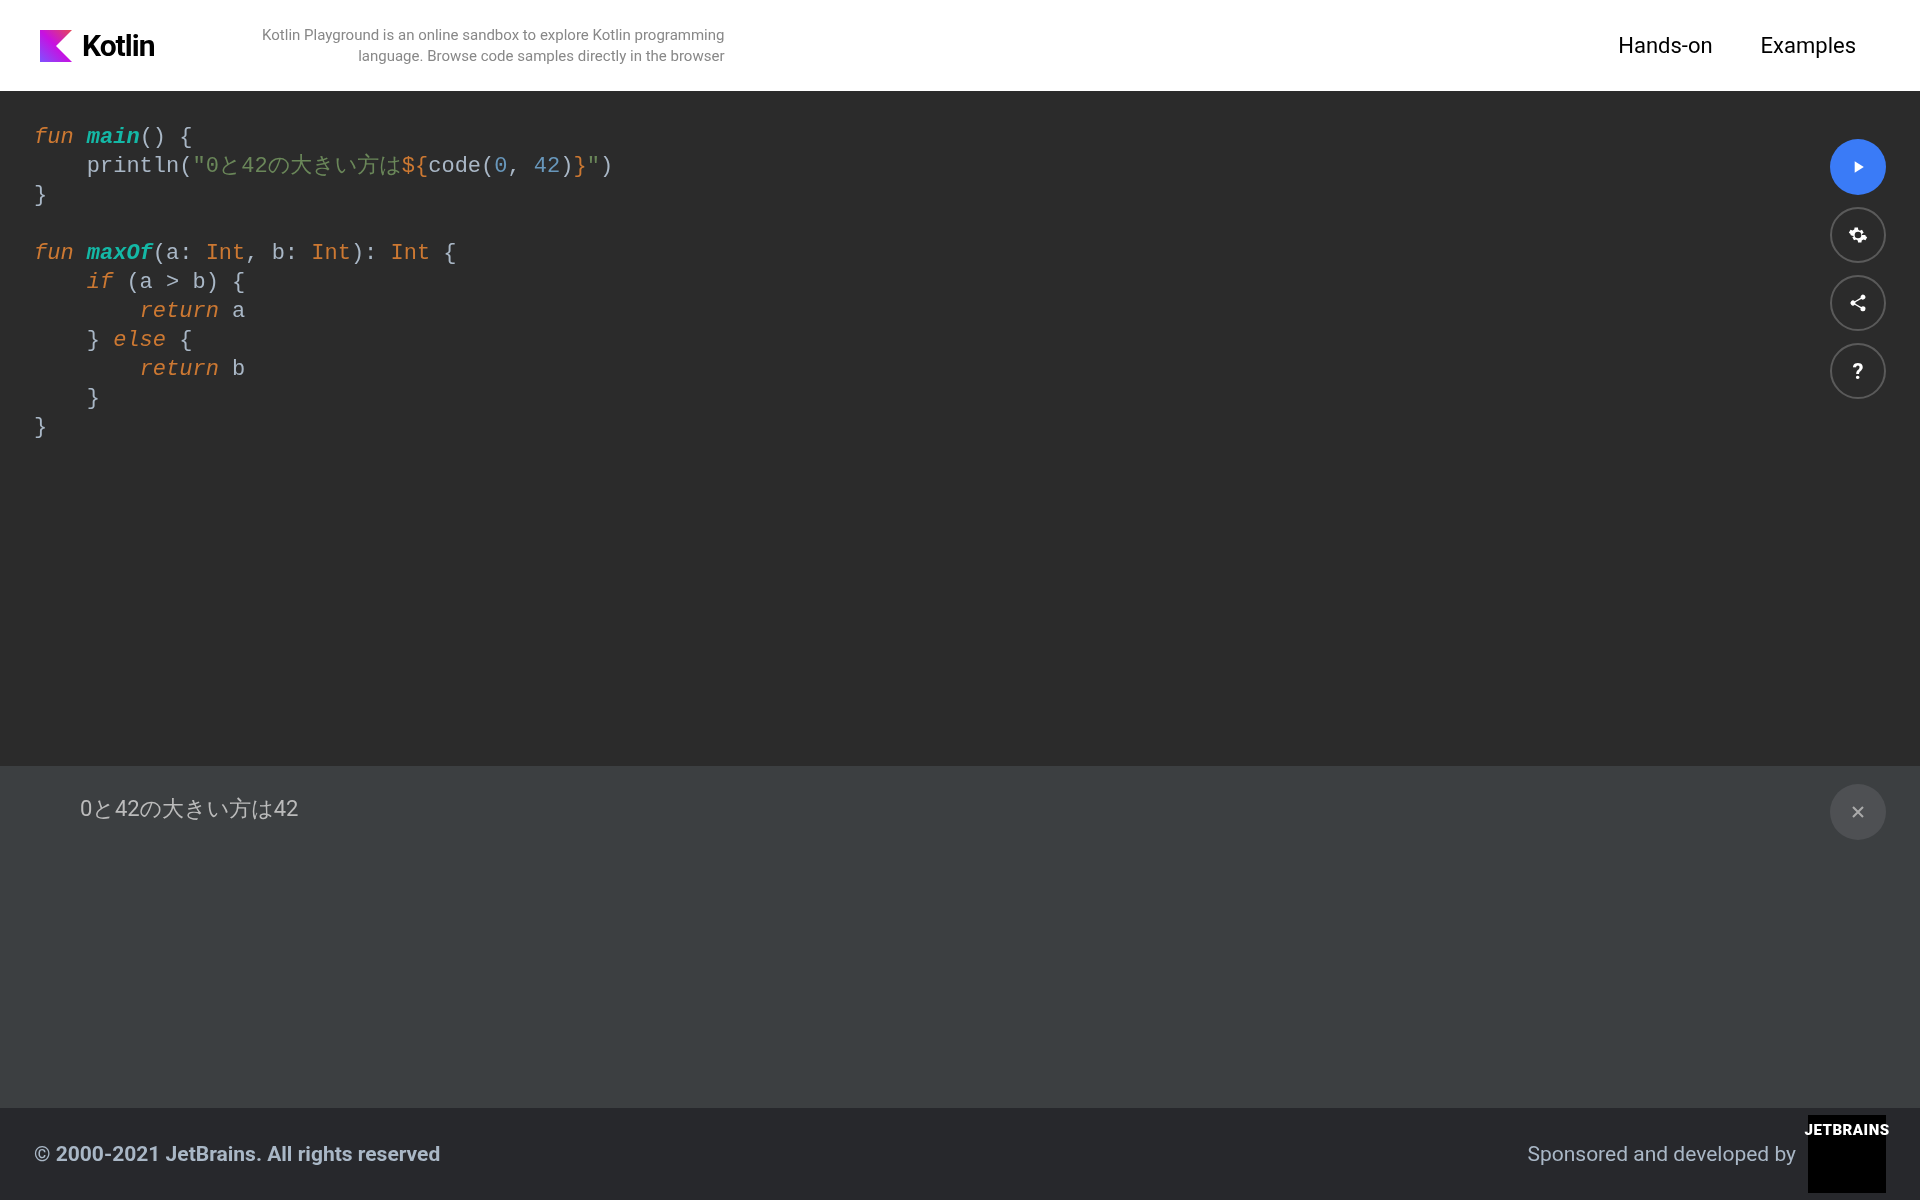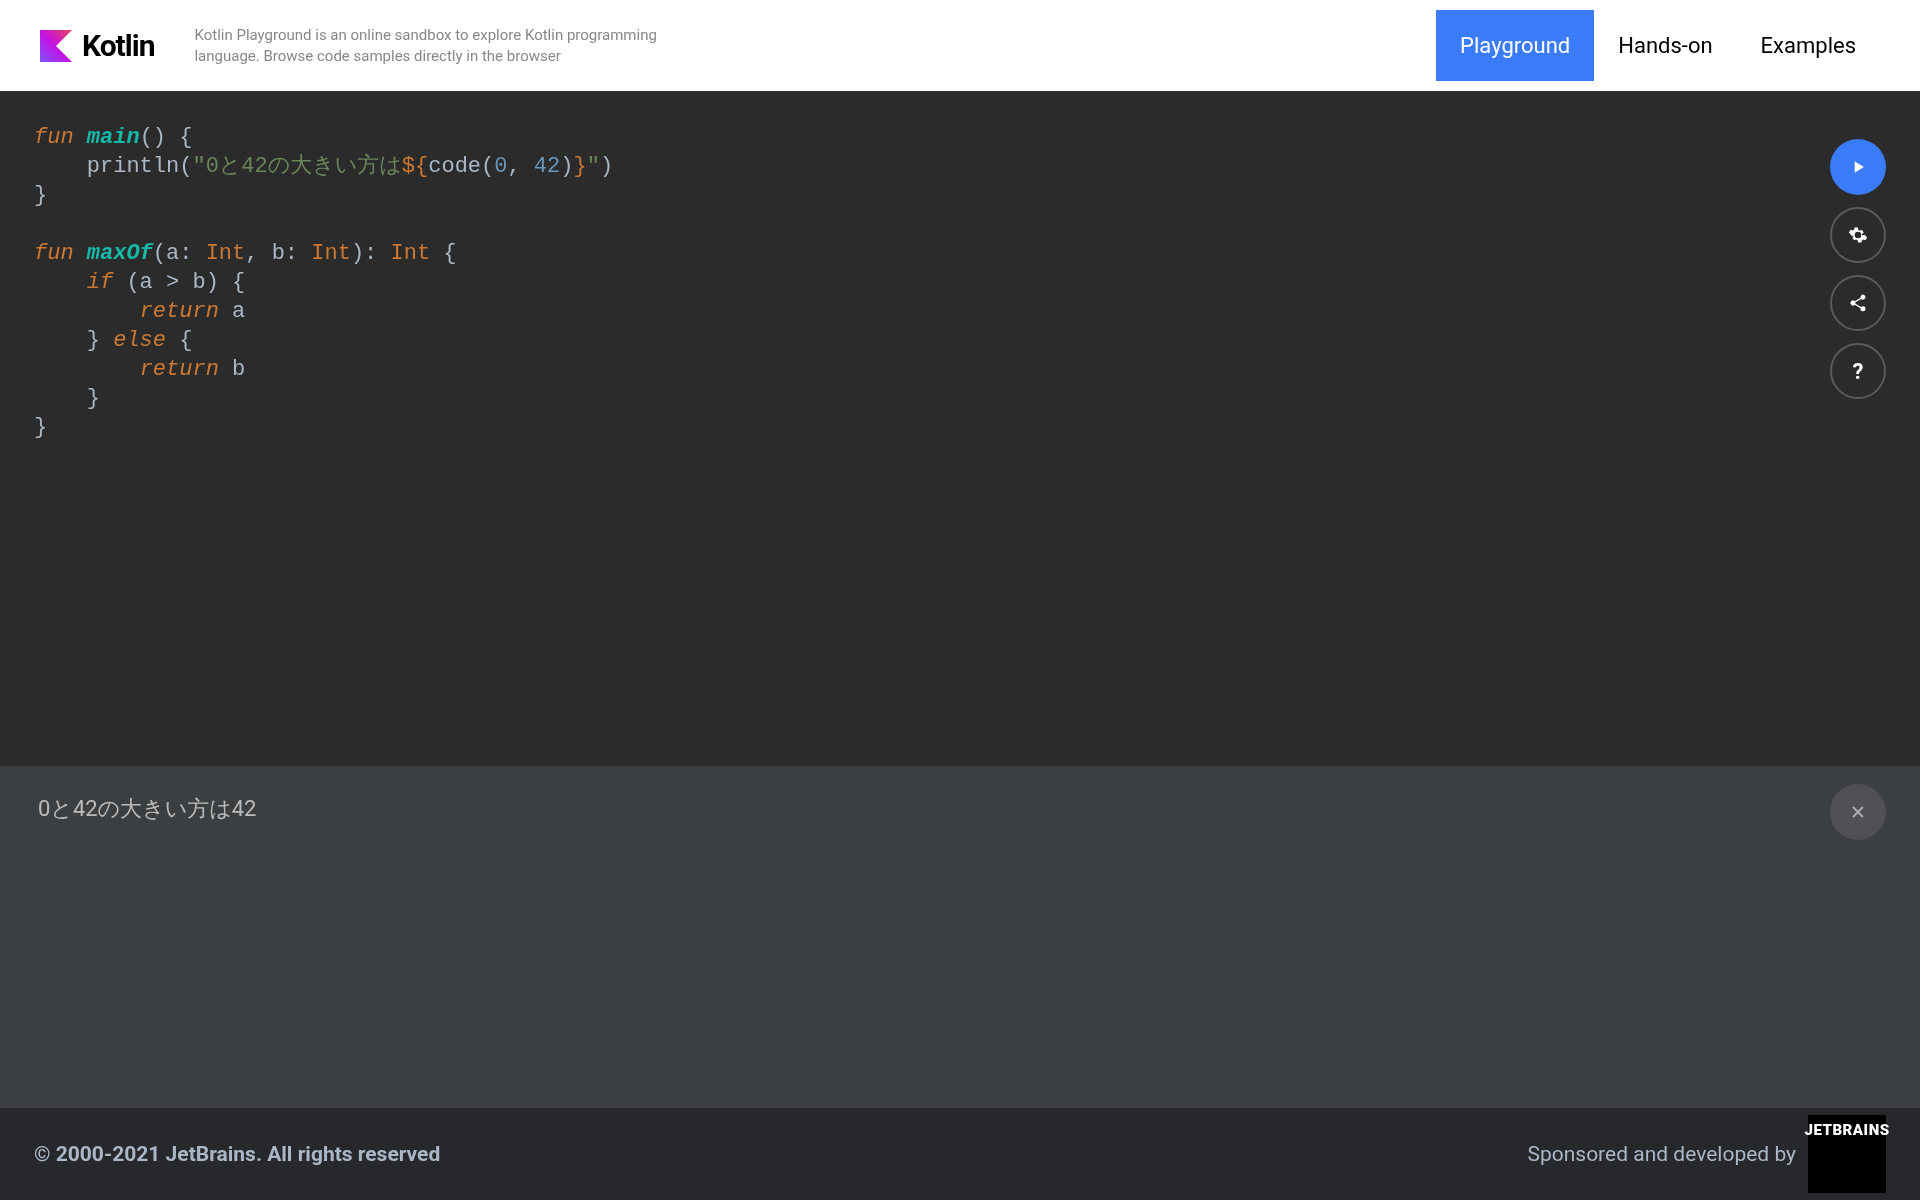--- a/index.html
+++ b/index.html
@@ -15,20 +15,21 @@
       flex-direction: column;
       overflow: hidden;
     }
     .header {
       height: 91px;
       background: #fff;
       display: flex;
       align-items: center;
       padding: 10px 40px;
       flex-shrink: 0;
+      text-align: right;
     }
     .logo-section {
       display: flex;
       align-items: center;
       gap: 40px;
     }
     .kotlin-logo {
       display: flex;
       align-items: center;
       gap: 10px;
@@ -116,21 +117,21 @@
       border: 2px solid #5a5a5a;
     }
     .action-btn svg {
       width: 20px;
       height: 20px;
       fill: currentColor;
     }
     .output-panel {
       background: #3c3f41;
       height: 342px;
-      padding: 28px 38px;
+      padding: 28px 80px;
       position: relative;
       flex-shrink: 0;
     }
     .output-text {
       font-family: -apple-system, BlinkMacSystemFont, "Segoe UI", Roboto, sans-serif;
       font-size: 22px;
       color: #bbbbbb;
     }
     .close-output {
       position: absolute;
@@ -209,21 +210,20 @@
             <stop offset="100%" stop-color="#e44857"></stop>
           </linearGradient>
         </defs>
         <polygon points="0,0 60,0 30,30 60,60 0,60" fill="url(#kg)"></polygon>
       </svg>
       <span class="kotlin-logo-text">Kotlin</span>
     </div>
     <div class="description">Kotlin Playground is an online sandbox to explore Kotlin programming language. Browse code samples directly in the browser</div>
   </div>
   <div class="nav">
-    <div class="nav-item active">Playground</div>
     <div class="nav-item">Hands-on</div>
     <div class="nav-item">Examples</div>
   </div>
 </div>
 
 <div class="editor-area">
   <div class="code-container"><span class="kw">fun</span> <span class="fn">main</span><span>() {</span>
 <span>    println(</span><span class="str">"0と42の大きい方は</span><span class="tmpl">${</span><span>code(</span><span class="num">0</span><span>, </span><span class="num">42</span><span>)</span><span class="tmpl">}</span><span class="str">"</span><span>)</span>
 <span>}</span>
 

